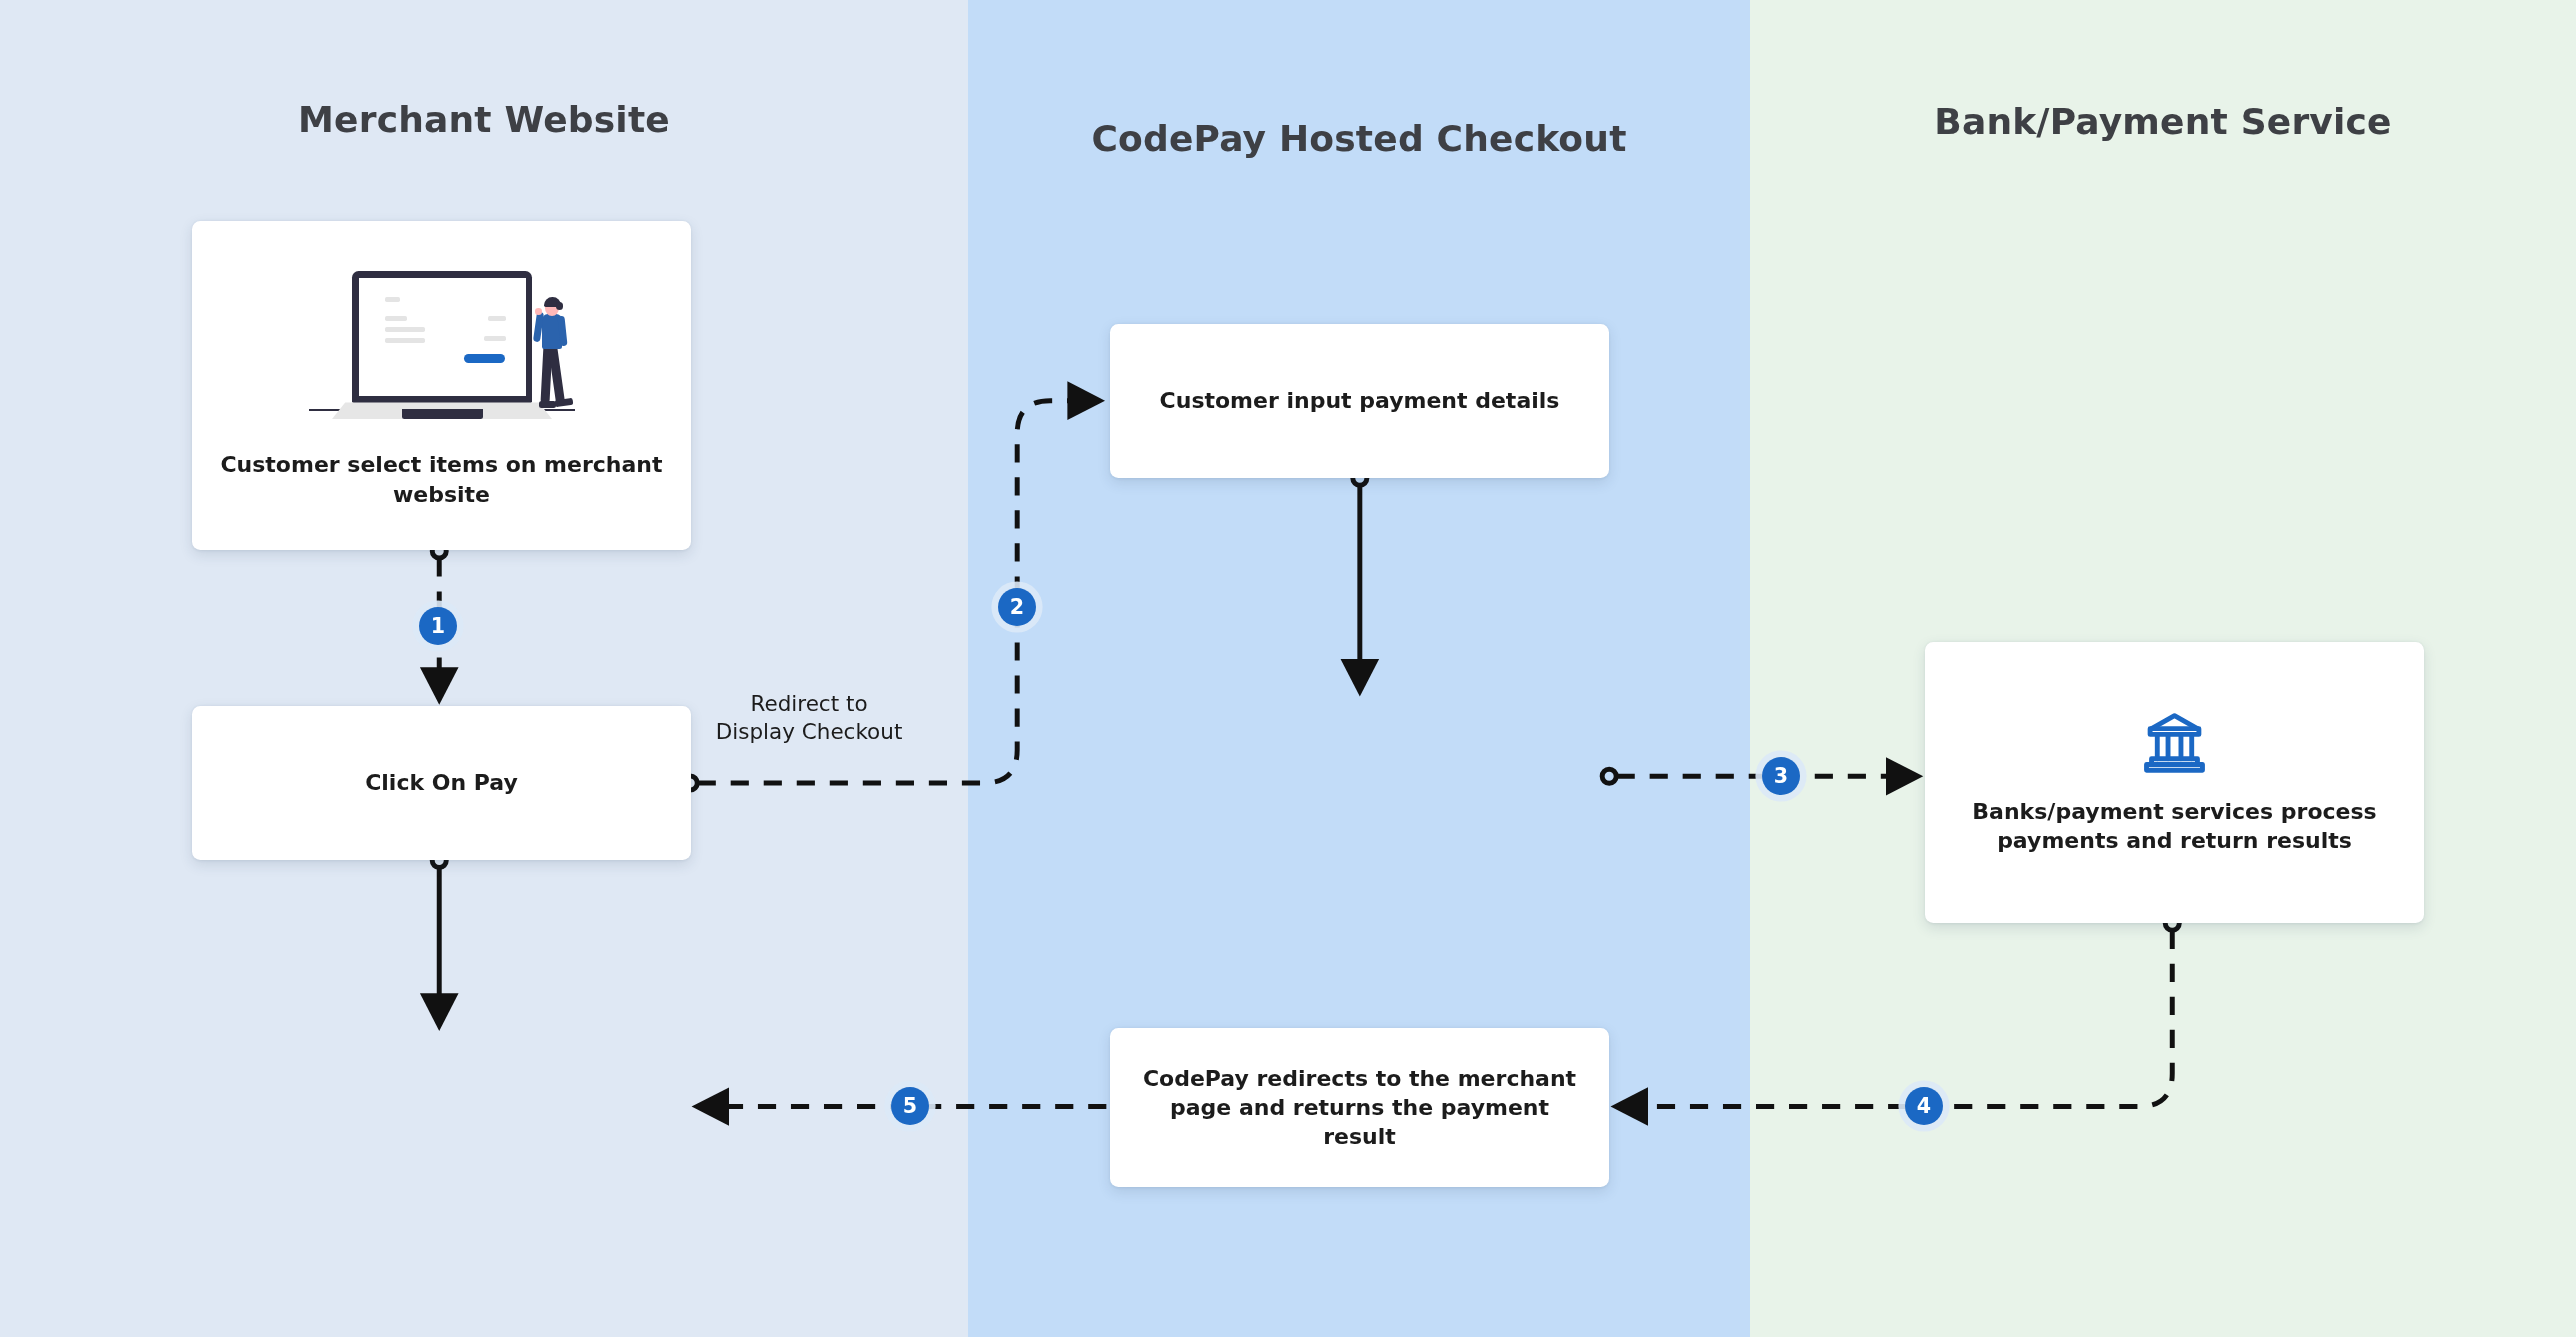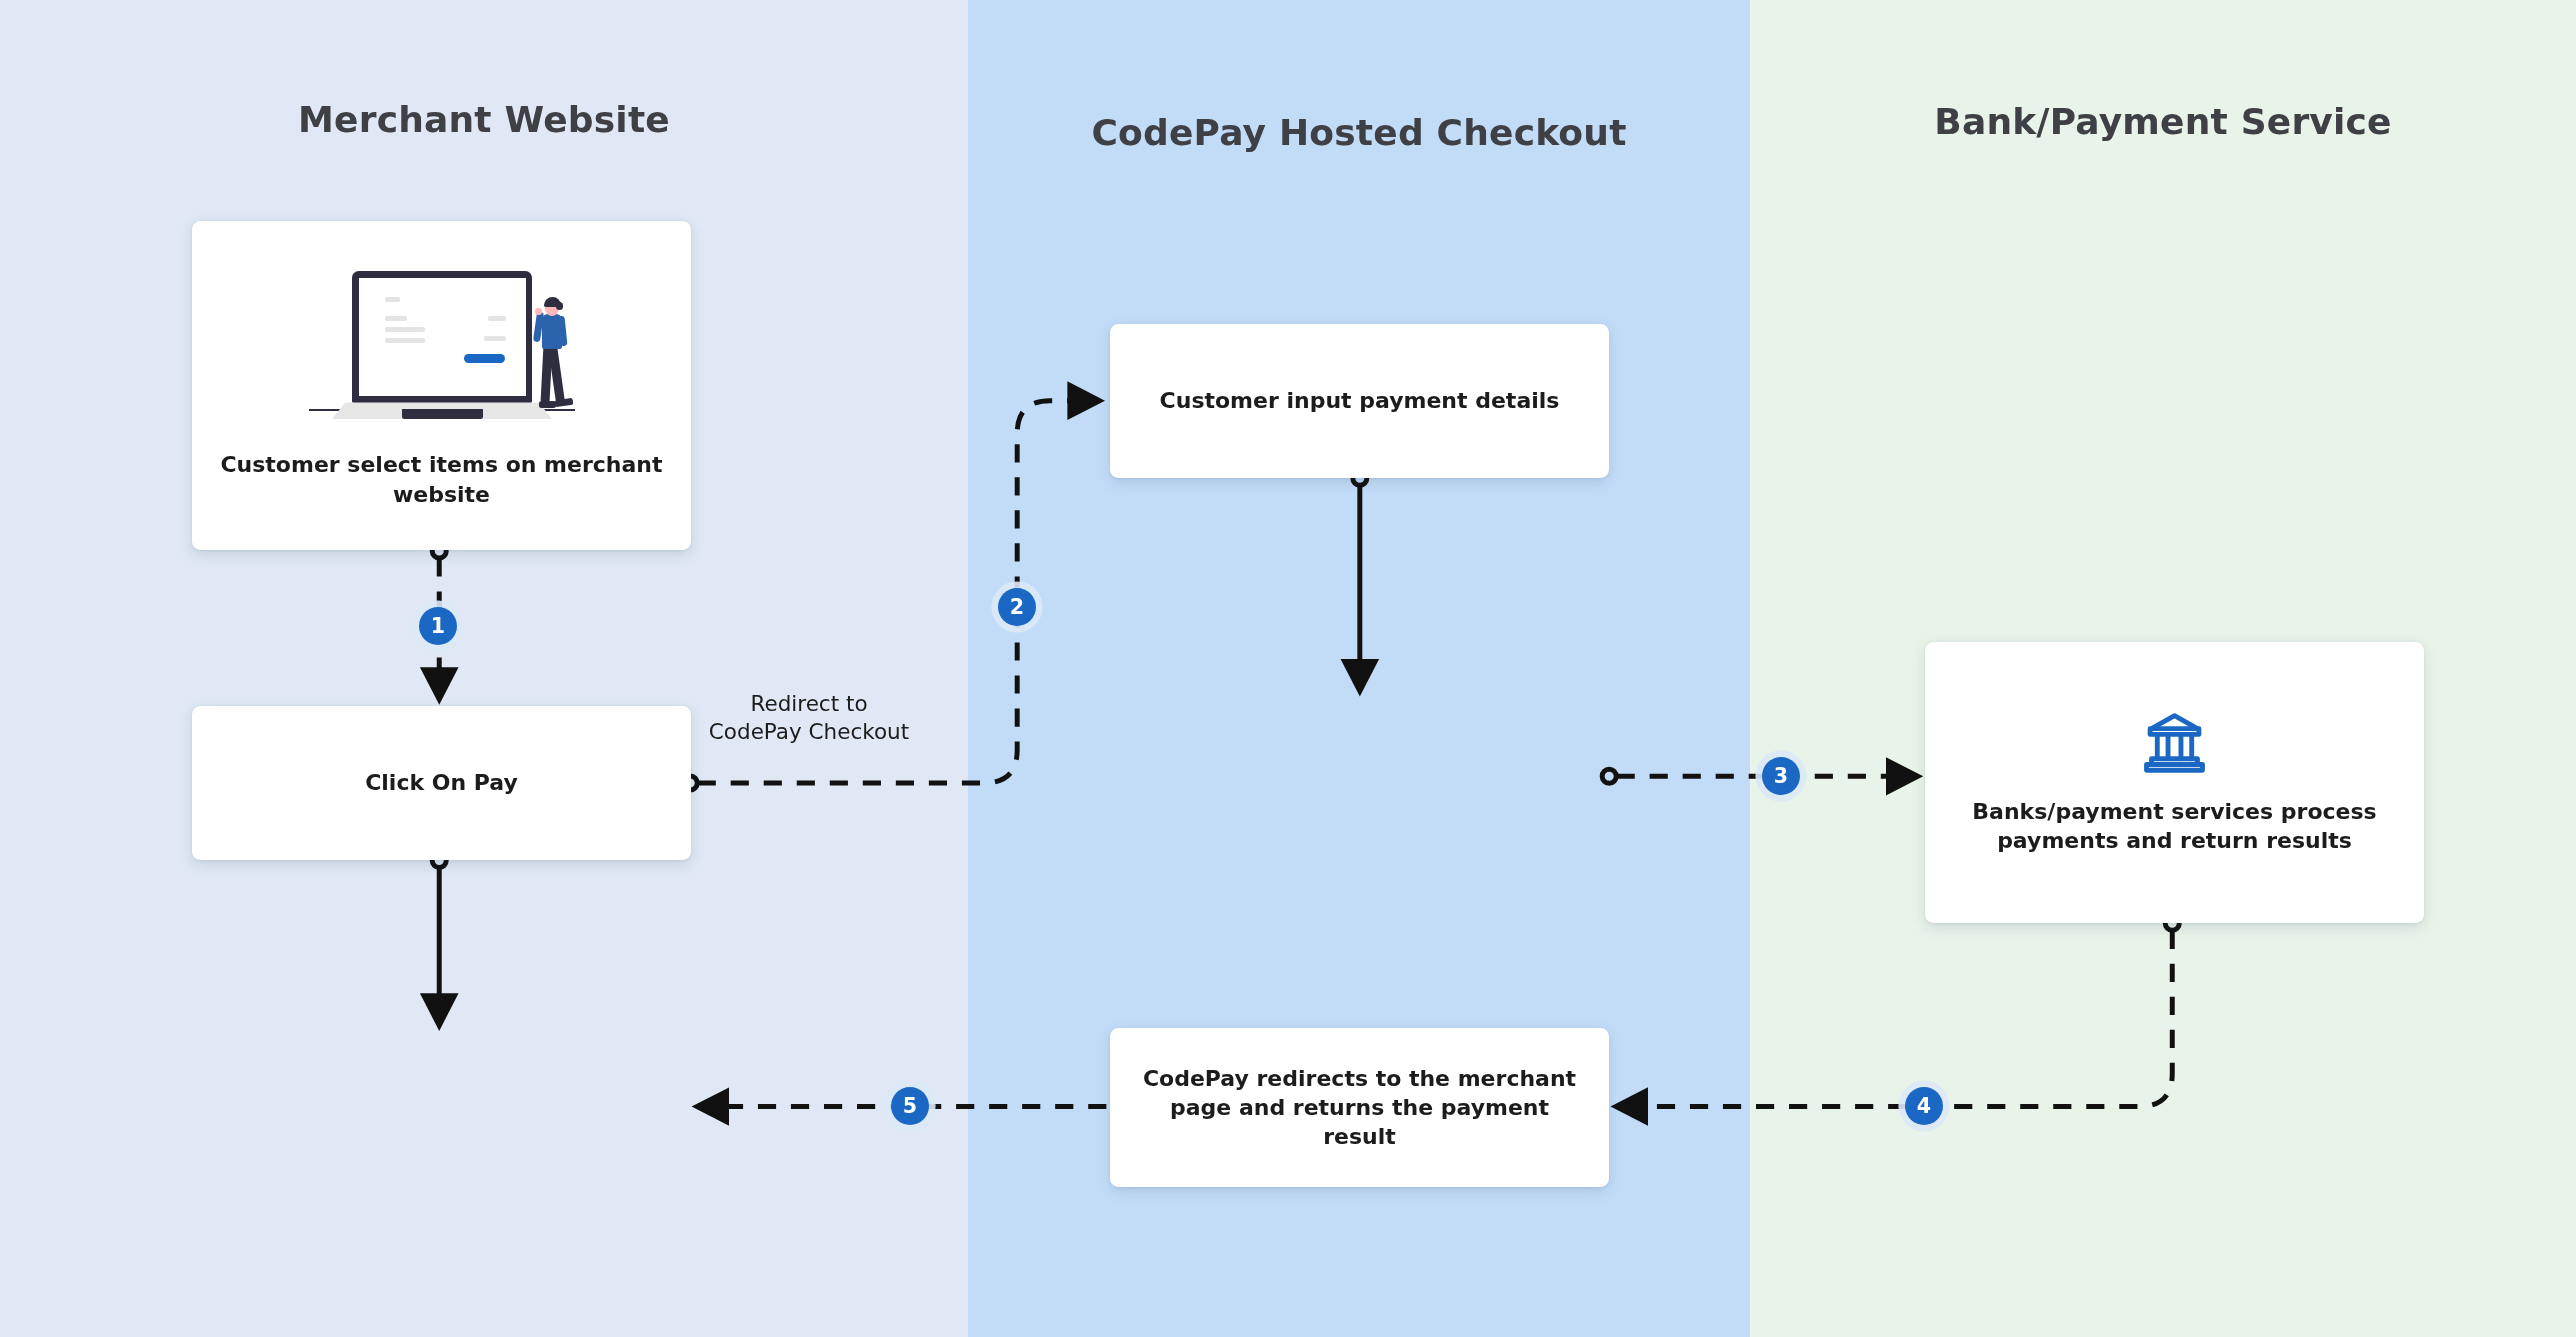--- a/index.html
+++ b/index.html
@@ -27,21 +27,21 @@
   .lane-title {
     position: absolute;
     text-align: center;
     color: #3e4045;
     font-size: 36px;
     font-weight: bold;
     letter-spacing: 0.2px;
     white-space: nowrap;
   }
   #title-merchant { left: 0;     width: 968px; top: 99px; }
-  #title-codepay  { left: 968px; width: 782px;  top: 112px; }
+  #title-codepay  { left: 968px; width: 782px;  top: 118px; }
   #title-bank     { left: 1750px; width: 826px; top: 101px; }
 
   
   .card {
     position: absolute;
     background: #ffffff;
     border-radius: 8.3px;
     box-shadow: 0 4.1px 13.2px rgba(40,60,90,0.13), 0 0.8px 2.5px rgba(40,60,90,0.08);
     display: flex;
     flex-direction: column;
@@ -209,21 +209,21 @@
       <circle cx="2631" cy="1118" r="8.5" fill="none" stroke="#111111" stroke-width="6"></circle>
       <path d="M2631,1127 L2631,1300 Q2631,1340 2591,1340 L1959,1340" stroke="#111111" stroke-width="6" fill="none" stroke-dasharray="22 18" marker-end="url(#arrow)"></path>
     </g>
 
     <g>
       <path d="M1340,1340 L846,1340" stroke="#111111" stroke-width="6" fill="none" stroke-dasharray="22 18" marker-end="url(#arrow)"></path>
     </g>
   </svg>
 
   <div class="edge-label" id="label-redirect">Redirect to
-CodePay Checkout</div>
+Display Checkout</div>
 
   <div class="card" id="card-select-items">
     <div class="illus">
       <div class="floor-line"></div>
       <div class="lap-lid"></div>
       <div class="lap-screen"></div>
       <div class="ui-bar ui-b1"></div>
       <div class="ui-bar ui-b2"></div>
       <div class="ui-bar ui-b3"></div>
       <div class="ui-bar ui-b4"></div>

